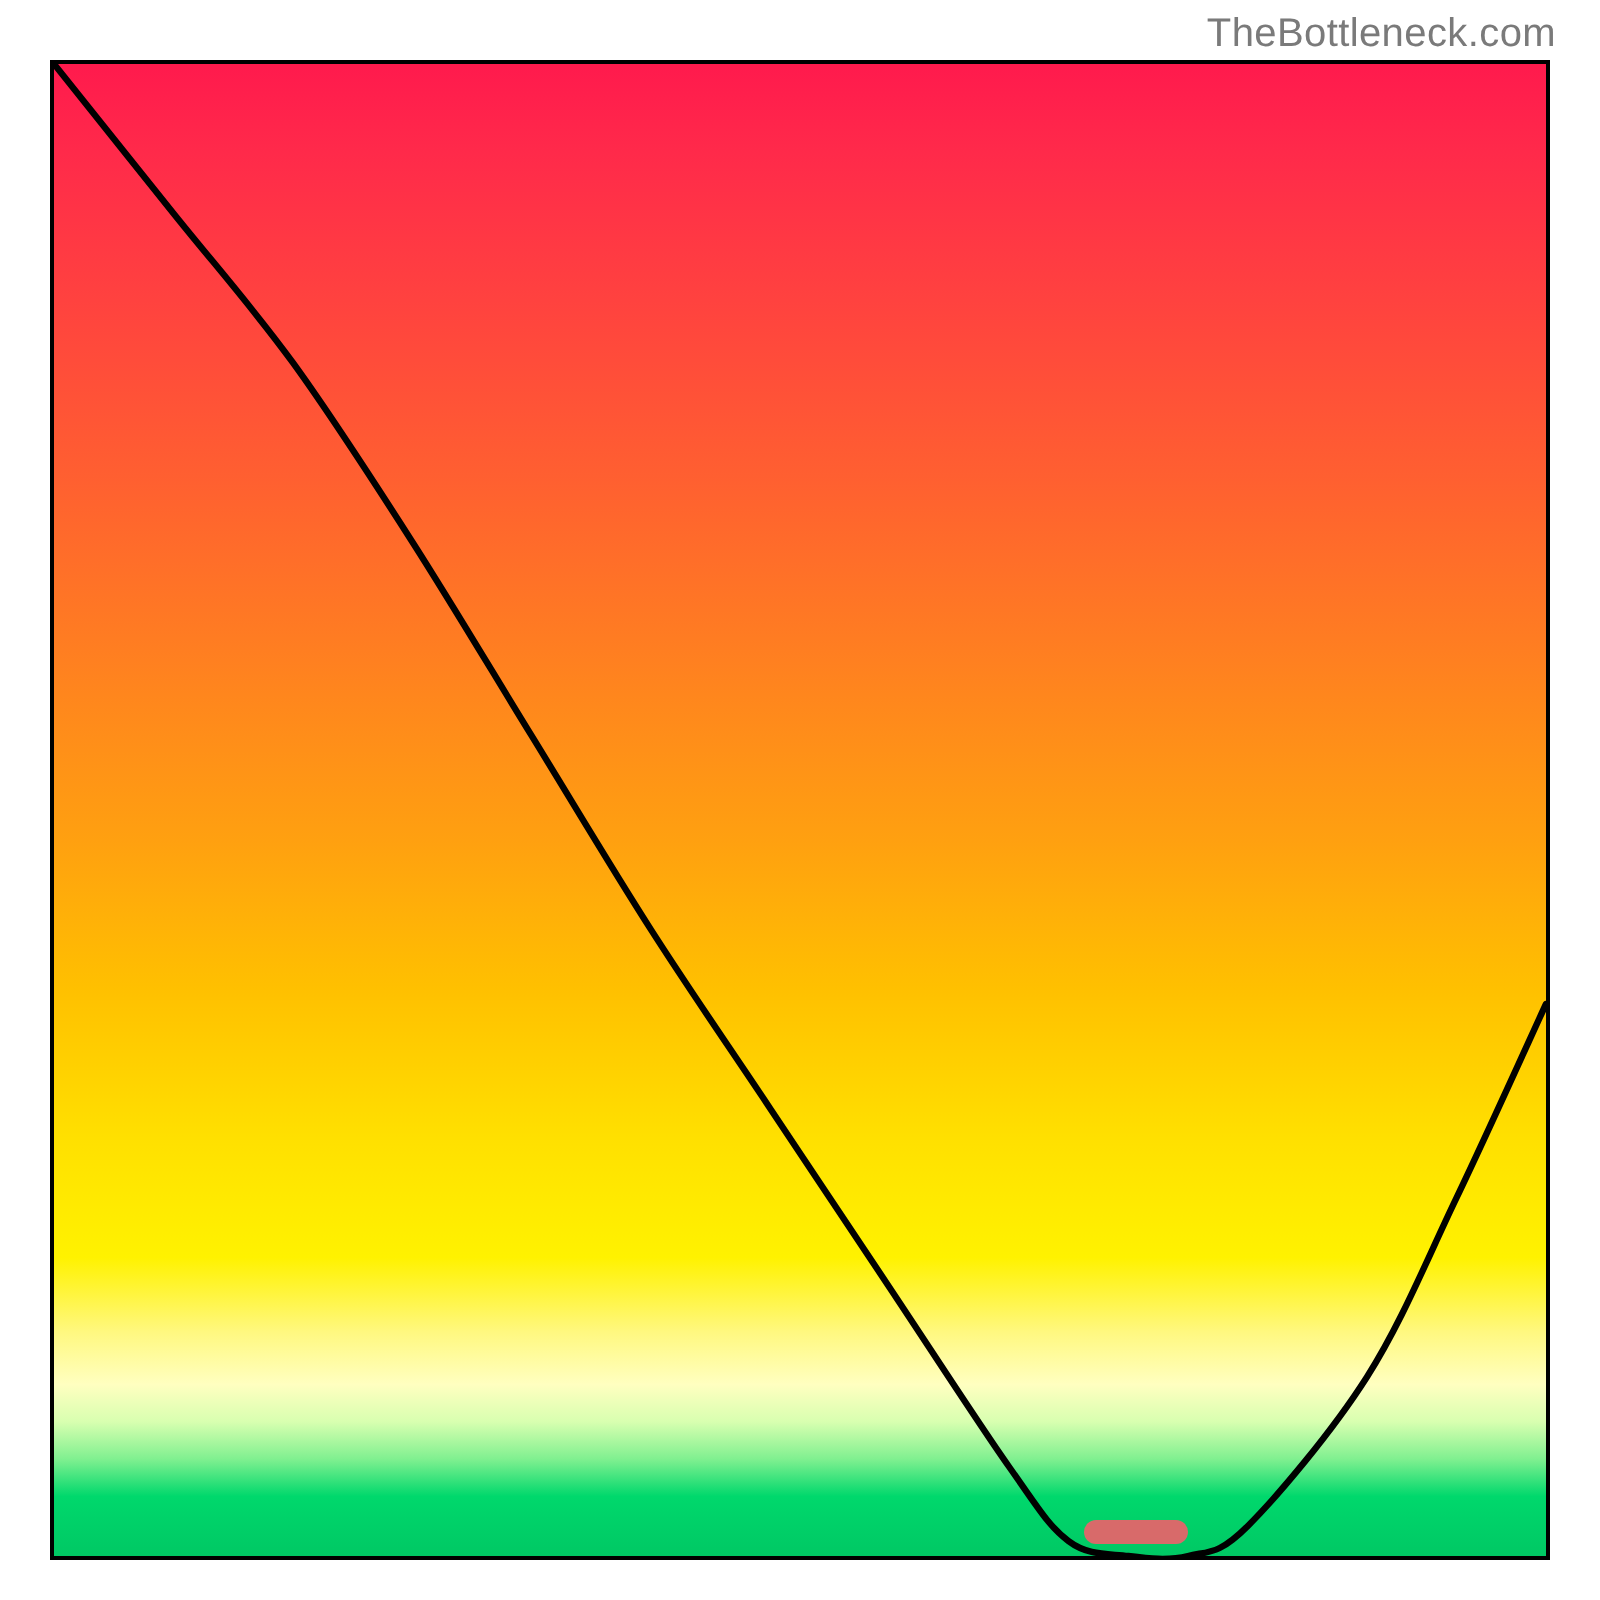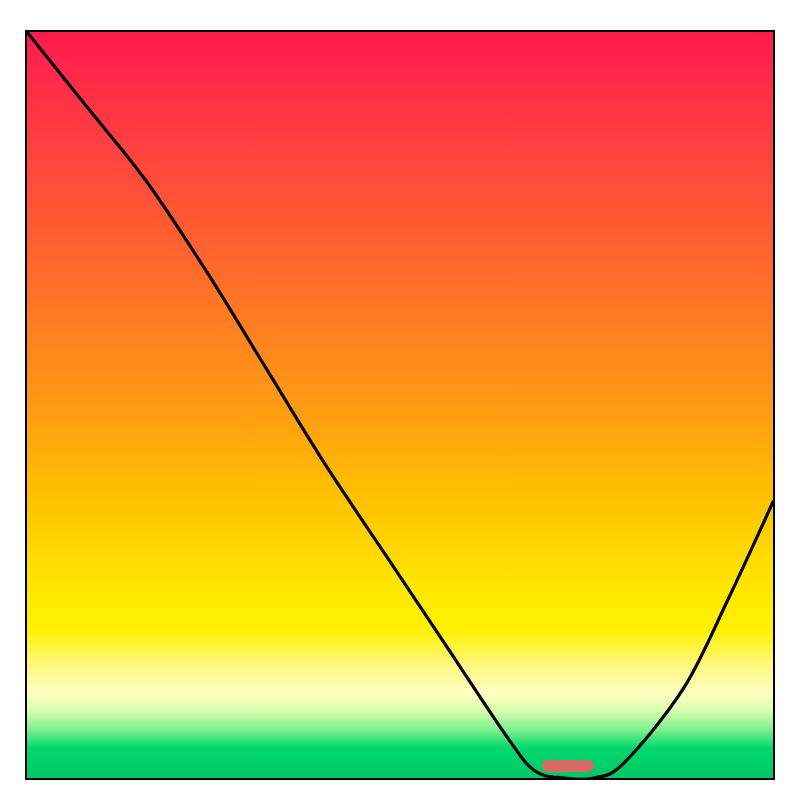--- a/index.html
+++ b/index.html
@@ -72,20 +72,21 @@
     font-size: 20px;
     color: #7a7a7a;
     letter-spacing: 0.2px;
   }
 </style>
 </head>
 <body>
 
 <div class="stage">
 
+  <div class="watermark">TheBottleneck.com</div>
 
   <div class="frame">
     <div class="gradient-bg"></div>
 
     <svg class="curve-layer" viewBox="0 0 746 746" preserveAspectRatio="none">
       <path id="curve-path" fill="none" stroke="#000000" stroke-width="3.2" stroke-linecap="round" stroke-linejoin="round" d="M 0 0 C 9.946666666666667 12.433333333333337 39.78666666666666 49.73333333333336 59.68 74.60000000000002 C 79.57333333333334 99.46666666666668 99.46666666666667 121.84666666666661 119.36 149.19999999999993 C 139.25333333333333 176.55333333333326 159.14666666666665 207.63666666666663 179.04 238.71999999999997 C 198.93333333333334 269.8033333333333 218.82666666666665 303.37333333333333 238.72 335.7 C 258.61333333333334 368.02666666666664 278.5066666666667 401.5966666666667 298.40000000000003 432.68 C 318.29333333333335 463.7633333333333 338.18666666666667 492.36 358.08 522.2 C 377.9733333333333 552.0400000000001 397.86666666666673 581.88 417.76000000000005 611.72 C 437.65333333333336 641.5600000000001 462.52 680.1033333333334 477.44 701.24 C 492.36 722.3766666666667 497.33333333333337 731.0799999999999 507.28000000000003 738.54 C 517.2266666666667 746 527.1733333333333 744.7566666666667 537.12 746 C 547.0666666666667 747.2433333333333 557.0133333333333 748.4866666666667 566.96 746 C 576.9066666666668 743.5133333333333 581.8800000000001 746 596.8000000000001 731.08 C 611.72 716.1600000000001 639.0733333333334 683.8333333333334 656.48 656.48 C 673.8866666666667 629.1266666666667 686.32 598.0433333333334 701.24 566.96 C 716.16 535.8766666666667 738.54 486.1433333333334 746 469.98"></path>
     </svg>
 
     <div id="marker" class="marker" style="left: 514.74px; width: 52.22px; top: 728px; background: rgb(216, 106, 106);"></div>
   </div>

